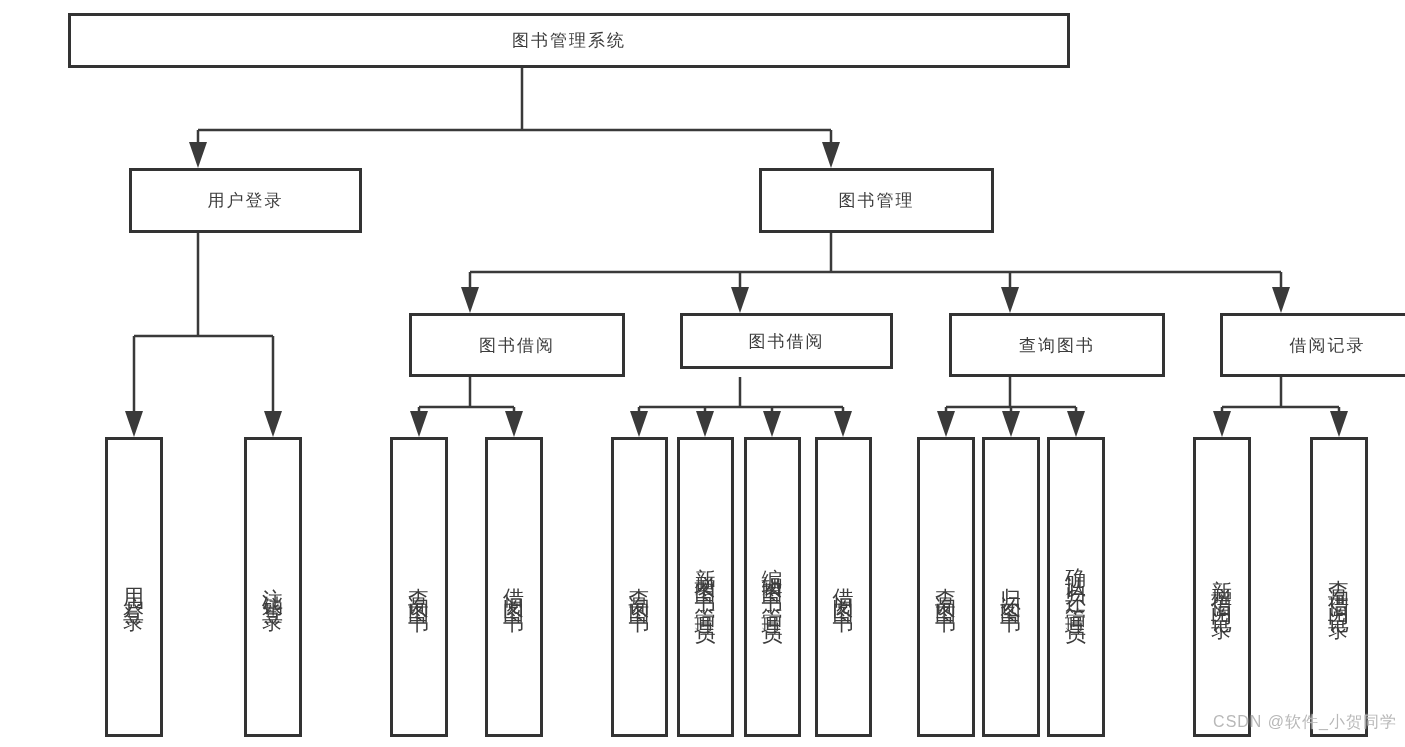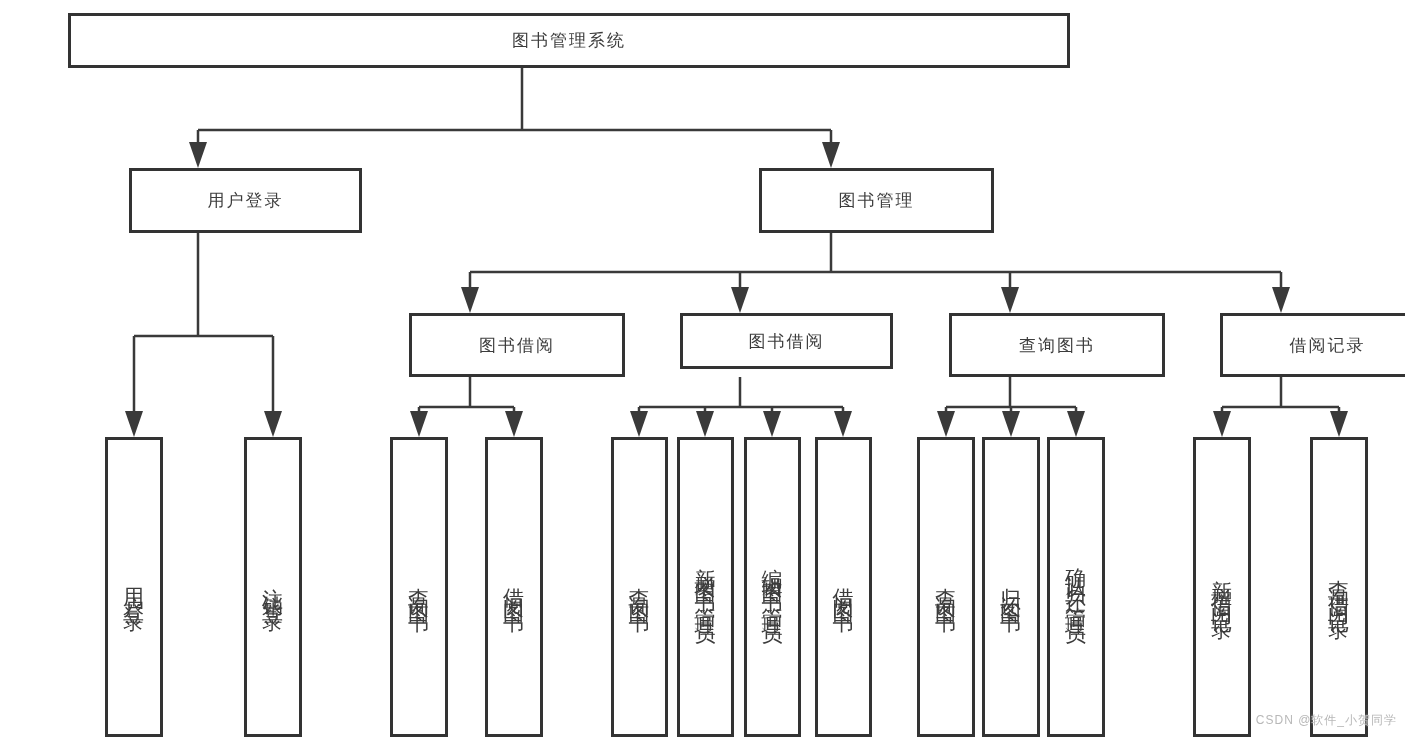--- a/index.html
+++ b/index.html
@@ -39,21 +39,21 @@
     writing-mode: vertical-rl;
     text-orientation: mixed;
     letter-spacing: 8px;
     line-height: 1;
     white-space: nowrap;
   }
   .watermark {
     position: absolute;
     right: 8px;
     top: 712px;
-    font-size: 12px;
+    font-size: 16px;
     color: #b8b8b8;
     letter-spacing: 1px;
     text-shadow: 0 0 2px #ffffff;
     z-index: 5;
     white-space: nowrap;
   }
 </style>
 </head>
 <body>
 

